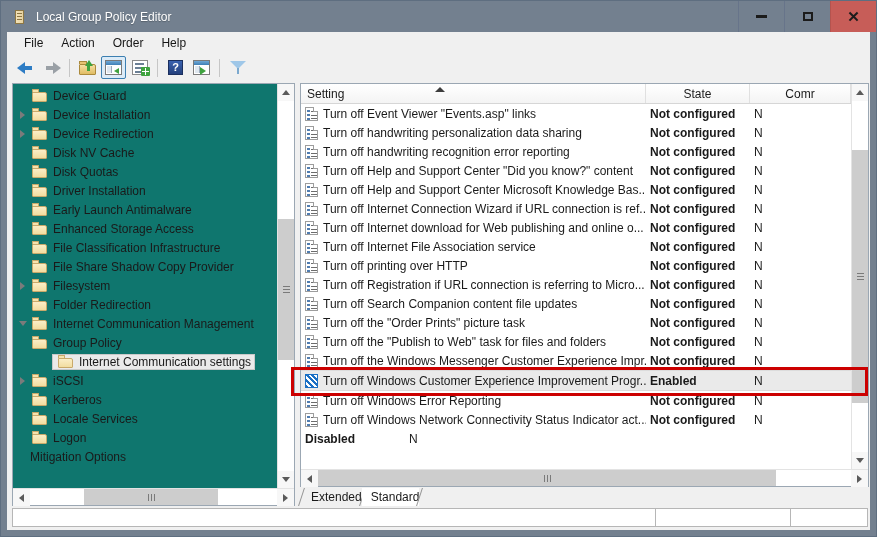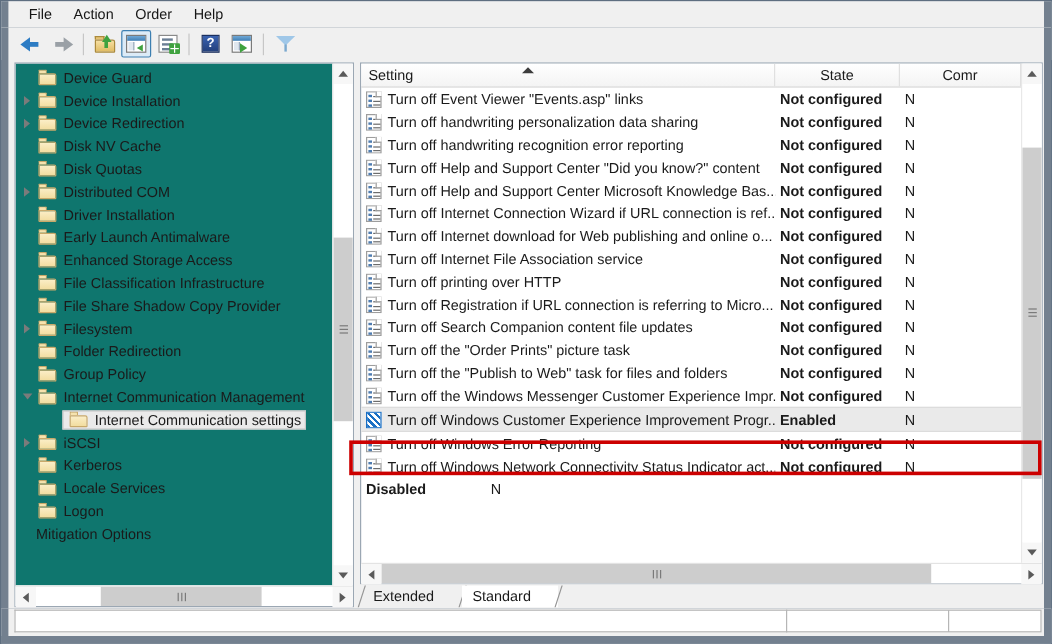--- a/index.html
+++ b/index.html
@@ -384,21 +384,21 @@
     align-items: flex-end;
     padding-left: 2px;
     background: #f0f0f0;
     position: relative;
   }
   .tab {
     height: 18px;
     display:flex; align-items:center;
     font-size: 12px;
     color:#1a1a1a;
-    padding: 0 23px 0 9px;
+    padding: 0 0 0 9px;
     position: relative;
     cursor: default;
     background: #f0f0f0;
     white-space: nowrap;
   }
   .tab .slant-l, .tab .slant-r {
     position:absolute; top:0; bottom:0; width:9px;
   }
   .tab .slant-l { left:-1px; border-left:1px solid #949494; transform: skewX(-18deg); }
   .tab .slant-r { right:-1px; border-right:1px solid #949494; transform: skewX(-18deg); }
@@ -421,20 +421,42 @@
   }
   #sb-main { flex:1 1 auto; background:#fff; border:1px solid #b6b6b6; border-right:none;}
   #sb-p2 { width:135px; flex:0 0 135px; background:#fff; border:1px solid #b6b6b6; border-right:none;}
   #sb-p3 { width:78px; flex:0 0 78px; background:#fff; border:1px solid #b6b6b6;}
 </style>
 </head>
 <body>
 
 <div id="window">
 
+  <div id="titlebar">
+    <div id="title-left">
+      <div id="title-icon">
+        <div class="doc"></div>
+        <div class="ln" style="top:4px"></div>
+        <div class="ln" style="top:7px"></div>
+        <div class="ln" style="top:10px"></div>
+      </div>
+      <div id="title-text">Local Group Policy Editor</div>
+    </div>
+    <div id="title-buttons">
+      <div class="tb-btn">
+        <div class="min-bar"></div>
+      </div>
+      <div class="tb-btn">
+        <div class="max-sq"></div>
+      </div>
+      <div class="tb-btn close">
+        <div class="close-x">✕</div>
+      </div>
+    </div>
+  </div>
 
   <div id="menubar">
     <div class="menu-item">File</div>
     <div class="menu-item">Action</div>
     <div class="menu-item">Order</div>
     <div class="menu-item">Help</div>
   </div>
 
   <div id="toolbar">
     <div class="tool-btn">
@@ -549,123 +571,111 @@
                 <div class="twisty"></div>
                 <div class="label-box" style="display: flex; align-items: center;">
                   <div class="folder">
                     <div class="ft"></div>
                     <div class="fb"></div>
                   </div>
                   <span class="lbl">Disk Quotas</span>
                 </div>
               </div>
               <div class="tree-row">
+                <div class="twisty"></div>
+                <div class="label-box" style="display: flex; align-items: center;">
+                  <div class="folder">
+                    <div class="ft"></div>
+                    <div class="fb"></div>
+                  </div>
+                  <span class="lbl">Driver Installation</span>
+                </div>
+              </div>
+              <div class="tree-row">
+                <div class="twisty"></div>
+                <div class="label-box" style="display: flex; align-items: center;">
+                  <div class="folder">
+                    <div class="ft"></div>
+                    <div class="fb"></div>
+                  </div>
+                  <span class="lbl">Early Launch Antimalware</span>
+                </div>
+              </div>
+              <div class="tree-row">
+                <div class="twisty"></div>
+                <div class="label-box" style="display: flex; align-items: center;">
+                  <div class="folder">
+                    <div class="ft"></div>
+                    <div class="fb"></div>
+                  </div>
+                  <span class="lbl">Enhanced Storage Access</span>
+                </div>
+              </div>
+              <div class="tree-row">
+                <div class="twisty"></div>
+                <div class="label-box" style="display: flex; align-items: center;">
+                  <div class="folder">
+                    <div class="ft"></div>
+                    <div class="fb"></div>
+                  </div>
+                  <span class="lbl">File Classification Infrastructure</span>
+                </div>
+              </div>
+              <div class="tree-row">
+                <div class="twisty"></div>
+                <div class="label-box" style="display: flex; align-items: center;">
+                  <div class="folder">
+                    <div class="ft"></div>
+                    <div class="fb"></div>
+                  </div>
+                  <span class="lbl">File Share Shadow Copy Provider</span>
+                </div>
+              </div>
+              <div class="tree-row">
                 <div class="twisty">
                   <div class="tw"></div>
                 </div>
                 <div class="label-box" style="display: flex; align-items: center;">
                   <div class="folder">
                     <div class="ft"></div>
                     <div class="fb"></div>
                   </div>
-                  <span class="lbl">Distributed COM</span>
-                </div>
-              </div>
-              <div class="tree-row">
-                <div class="twisty"></div>
-                <div class="label-box" style="display: flex; align-items: center;">
-                  <div class="folder">
-                    <div class="ft"></div>
-                    <div class="fb"></div>
-                  </div>
-                  <span class="lbl">Driver Installation</span>
-                </div>
-              </div>
-              <div class="tree-row">
-                <div class="twisty"></div>
-                <div class="label-box" style="display: flex; align-items: center;">
-                  <div class="folder">
-                    <div class="ft"></div>
-                    <div class="fb"></div>
-                  </div>
-                  <span class="lbl">Early Launch Antimalware</span>
-                </div>
-              </div>
-              <div class="tree-row">
-                <div class="twisty"></div>
-                <div class="label-box" style="display: flex; align-items: center;">
-                  <div class="folder">
-                    <div class="ft"></div>
-                    <div class="fb"></div>
-                  </div>
-                  <span class="lbl">Enhanced Storage Access</span>
-                </div>
-              </div>
-              <div class="tree-row">
-                <div class="twisty"></div>
-                <div class="label-box" style="display: flex; align-items: center;">
-                  <div class="folder">
-                    <div class="ft"></div>
-                    <div class="fb"></div>
-                  </div>
-                  <span class="lbl">File Classification Infrastructure</span>
-                </div>
-              </div>
-              <div class="tree-row">
-                <div class="twisty"></div>
-                <div class="label-box" style="display: flex; align-items: center;">
-                  <div class="folder">
-                    <div class="ft"></div>
-                    <div class="fb"></div>
-                  </div>
-                  <span class="lbl">File Share Shadow Copy Provider</span>
-                </div>
-              </div>
-              <div class="tree-row">
-                <div class="twisty">
-                  <div class="tw"></div>
-                </div>
-                <div class="label-box" style="display: flex; align-items: center;">
-                  <div class="folder">
-                    <div class="ft"></div>
-                    <div class="fb"></div>
-                  </div>
                   <span class="lbl">Filesystem</span>
                 </div>
               </div>
               <div class="tree-row">
                 <div class="twisty"></div>
                 <div class="label-box" style="display: flex; align-items: center;">
                   <div class="folder">
                     <div class="ft"></div>
                     <div class="fb"></div>
                   </div>
                   <span class="lbl">Folder Redirection</span>
-                </div>
-              </div>
-              <div class="tree-row">
-                <div class="twisty"></div>
-                <div class="label-box" style="display: flex; align-items: center;">
-                  <div class="folder">
-                    <div class="ft"></div>
-                    <div class="fb"></div>
-                  </div>
-                  <span class="lbl">Group Policy</span>
                 </div>
               </div>
               <div class="tree-row">
                 <div class="twisty">
                   <div class="tw open"></div>
                 </div>
                 <div class="label-box" style="display: flex; align-items: center;">
                   <div class="folder">
                     <div class="ft"></div>
                     <div class="fb"></div>
                   </div>
                   <span class="lbl">Internet Communication Management</span>
+                </div>
+              </div>
+              <div class="tree-row">
+                <div class="twisty"></div>
+                <div class="label-box" style="display: flex; align-items: center;">
+                  <div class="folder">
+                    <div class="ft"></div>
+                    <div class="fb"></div>
+                  </div>
+                  <span class="lbl">Group Policy</span>
                 </div>
               </div>
               <div class="tree-row child selected">
                 <div class="label-box" style="display: flex; align-items: center;">
                   <div class="folder">
                     <div class="ft"></div>
                     <div class="fb"></div>
                   </div>
                   <span class="lbl">Internet Communication settings</span>
                 </div>

